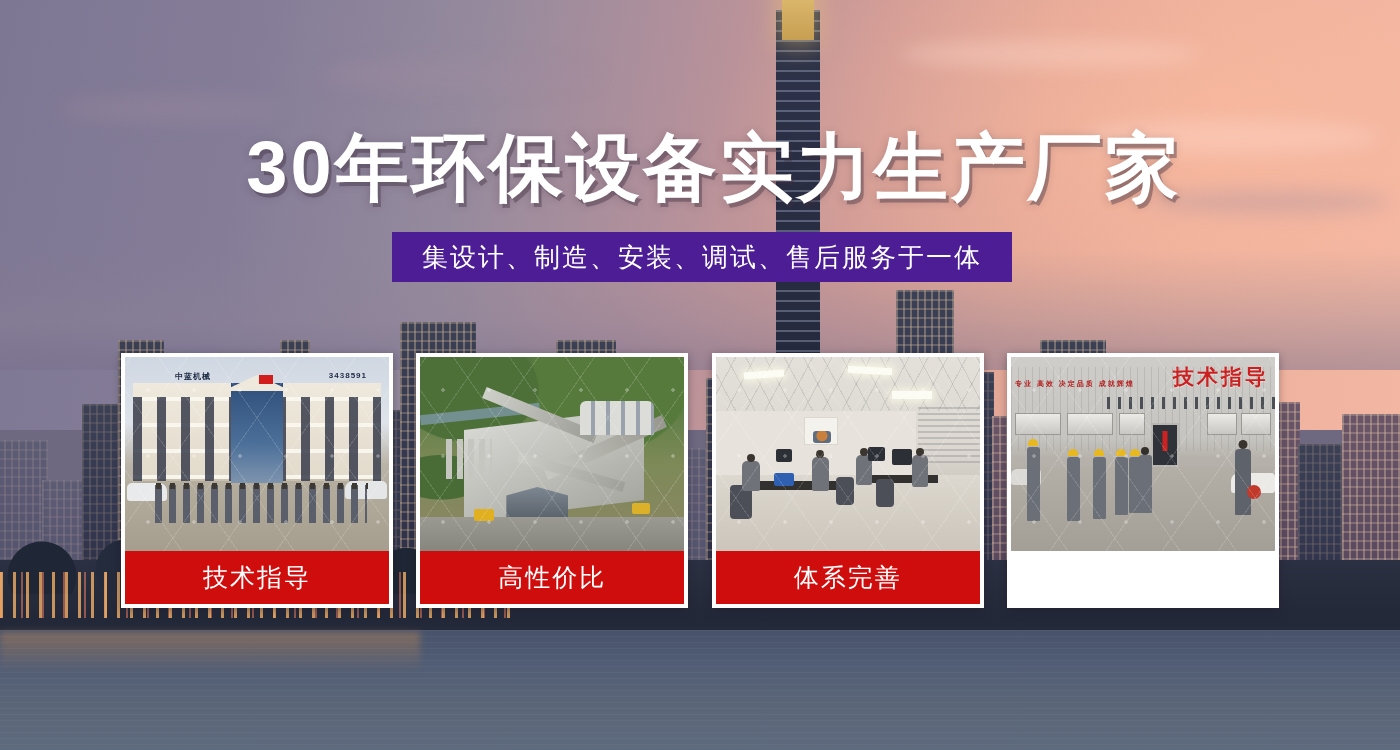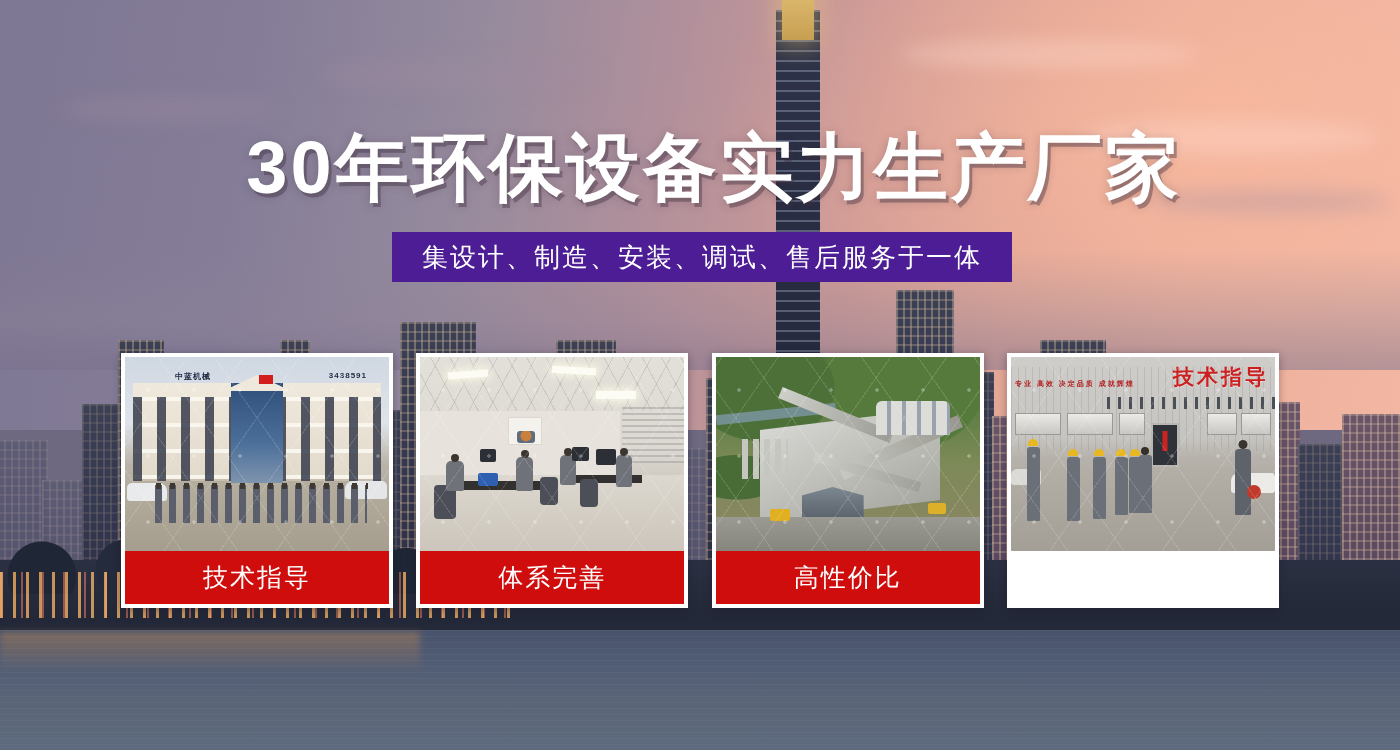--- a/index.html
+++ b/index.html
@@ -381,20 +381,41 @@
         <div class="people"></div>
         <div class="heads"></div>
         <div class="mesh"></div>
       </div>
       <div class="card-label">
         <span>技术指导</span>
       </div>
     </div>
 
     <div class="card">
+      <div class="card-photo p2">
+        <div class="field"></div>
+        <div class="river2"></div>
+        <div class="plant"></div>
+        <div class="belt1"></div>
+        <div class="belt2"></div>
+        <div class="belt3"></div>
+        <div class="silos"></div>
+        <div class="stacks"></div>
+        <div class="shed"></div>
+        <div class="road"></div>
+        <div class="exc"></div>
+        <div class="exc2"></div>
+        <div class="mesh"></div>
+      </div>
+      <div class="card-label">
+        <span>高性价比</span>
+      </div>
+    </div>
+
+    <div class="card">
       <div class="card-photo p3">
         <div class="ceil"></div>
         <div class="lamp a"></div>
         <div class="lamp b"></div>
         <div class="lamp c"></div>
         <div class="wall"></div>
         <div class="poster"></div>
         <div class="window"></div>
         <div class="floor"></div>
         <div class="desk d1"></div>
@@ -407,41 +428,20 @@
         <div class="person h" style="left:140px;top:98px;  width:16px; height:30px;"></div>
         <div class="person h" style="left:196px;top:98px;  width:16px; height:32px;"></div>
         <div class="mon" style="left:60px; top:92px;  width:16px; height:13px;"></div>
         <div class="mon" style="left:152px;top:90px;  width:17px; height:14px;"></div>
         <div class="mon" style="left:176px;top:92px;  width:20px; height:16px;"></div>
         <div class="laptop"></div>
         <div class="mesh"></div>
       </div>
       <div class="card-label">
         <span>体系完善</span>
-      </div>
-    </div>
-
-    <div class="card">
-      <div class="card-photo p2">
-        <div class="field"></div>
-        <div class="river2"></div>
-        <div class="plant"></div>
-        <div class="belt1"></div>
-        <div class="belt2"></div>
-        <div class="belt3"></div>
-        <div class="silos"></div>
-        <div class="stacks"></div>
-        <div class="shed"></div>
-        <div class="road"></div>
-        <div class="exc"></div>
-        <div class="exc2"></div>
-        <div class="mesh"></div>
-      </div>
-      <div class="card-label">
-        <span>高性价比</span>
       </div>
     </div>
 
     <div class="card">
       <div class="card-photo p4">
         <div class="shedwall"></div>
         <div class="bigsign">技术指导</div>
         <div class="slogans">专业 高效
 决定品质 成就辉煌</div>
         <div class="band"></div>

